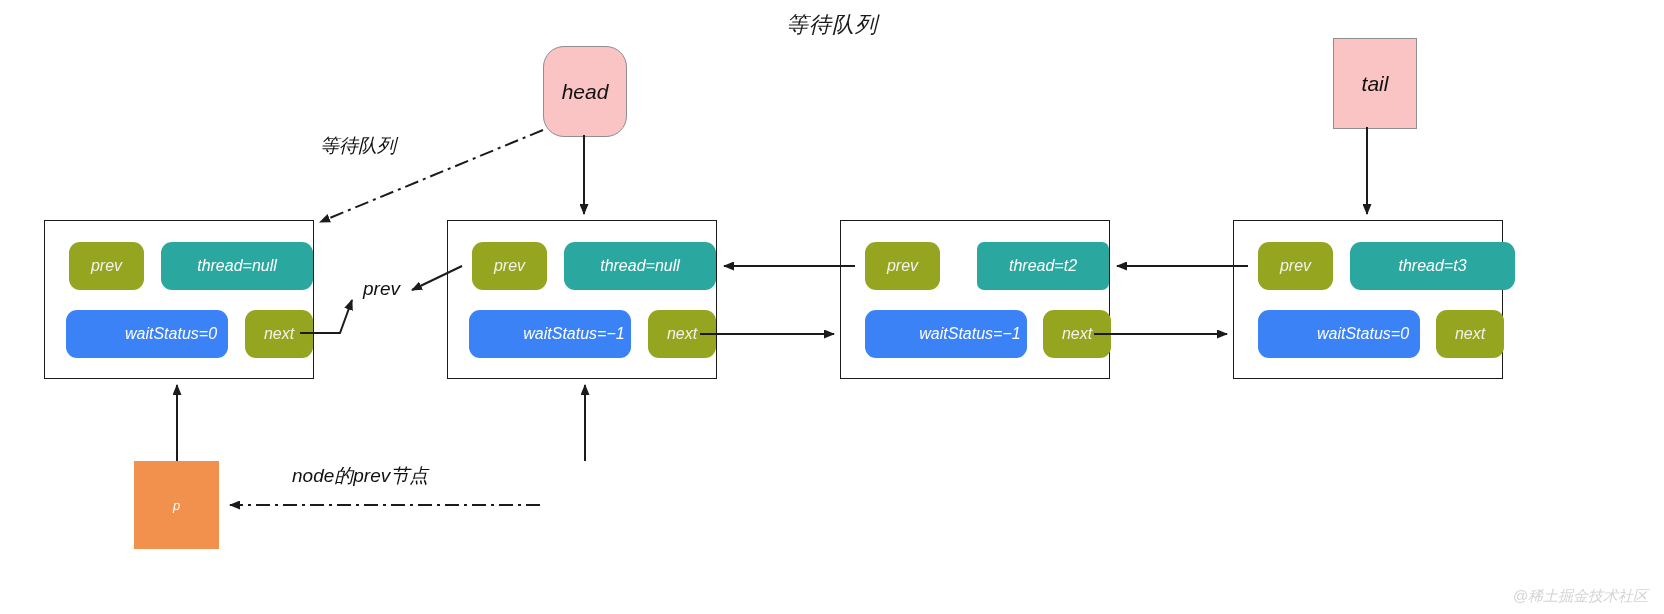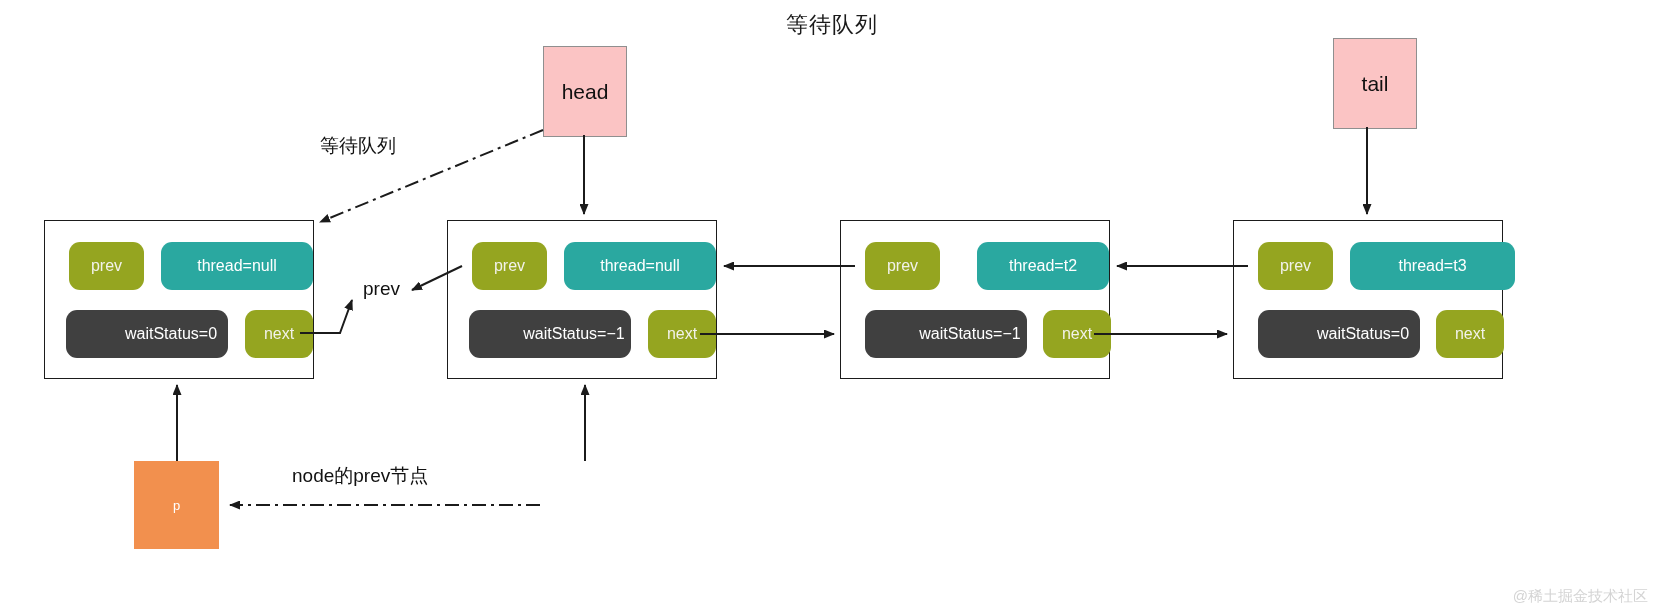--- a/index.html
+++ b/index.html
@@ -10,21 +10,21 @@
   body {
     font-family: "Liberation Sans", "DejaVu Sans", sans-serif;
   }
   #canvas {
     position: relative;
     width: 1664px;
     height: 614px;
     background: #ffffff;
     overflow: hidden;
   }
-  .abs { position: absolute; }
+  .abs { position: absolute; font-style: italic; }
 
   
   #title {
     left: 0; top: 10px; width: 1664px;
     text-align: center;
     font-size: 22px;
     color: #1a1a1a;
     font-weight: 500;
     letter-spacing: 1px;
   }
@@ -58,21 +58,21 @@
     font-size: 16px;
     white-space: nowrap;
     box-sizing: border-box;
     margin-left: 12px;
   }
   .pill-prev, .pill-next {
     background: #95a520;
     color: #f2f2ea;
   }
   .pill-thread { background: #2aa8a0; }
-  .pill-status { background: #404040; padding-left: 48px; }
+  .pill-status { background: #3b82f6; padding-left: 48px; }
 
   
   .orange-box {
     background: #f2904e;
     display: flex;
     align-items: center;
     justify-content: center;
     font-size: 13px;
     color: #ffffff;
   }
@@ -104,21 +104,21 @@
     pointer-events: none;
   }
 </style>
 </head>
 <body>
 
 <div id="canvas">
 
   <div class="abs" id="title">等待队列</div>
 
-  <div class="abs endpoint-box" style="left:543px; top:46px; width:82px; height:89px;">
+  <div class="abs endpoint-box" style="left:543px; top:46px; width:82px; height:89px;border-radius:21px;">
     <span>head</span>
   </div>
 
   <div class="abs endpoint-box" style="left:1325px; top:38px; width:82px; height:89px;margin-left:8px;">
     <span>tail</span>
   </div>
 
   <div class="abs node-frame" style="left:44px; top:220px; width:270px; height:159px;">
     <div class="pill pill-prev" style="left:12px;  top:21px; width:75px;  height:48px;">prev</div>
     <div class="pill pill-thread" style="left:104px; top:21px; width:152px; height:48px;">thread=null</div>
@@ -128,21 +128,21 @@
 
   <div class="abs node-frame" style="left:447px; top:220px; width:270px; height:159px;">
     <div class="pill pill-prev" style="left:12px;  top:21px; width:75px;  height:48px;">prev</div>
     <div class="pill pill-thread" style="left:104px; top:21px; width:152px; height:48px;">thread=null</div>
     <div class="pill pill-status" style="left:9px;   top:89px; width:162px; height:48px;">waitStatus=−1</div>
     <div class="pill pill-next" style="left:188px; top:89px; width:68px;  height:48px;">next</div>
   </div>
 
   <div class="abs node-frame" style="left:840px; top:220px; width:270px; height:159px;">
     <div class="pill pill-prev" style="left:12px;  top:21px; width:75px;  height:48px;">prev</div>
-    <div class="pill pill-thread" style="left:124px; top:21px; width:132px; height:48px;">thread=t2</div>
+    <div class="pill pill-thread" style="left:124px; top:21px; width:132px; height:48px;border-radius:7px;">thread=t2</div>
     <div class="pill pill-status" style="left:12px;  top:89px; width:162px; height:48px;">waitStatus=−1</div>
     <div class="pill pill-next" style="left:190px; top:89px; width:68px;  height:48px;">next</div>
   </div>
 
   <div class="abs node-frame" style="left:1233px; top:220px; width:270px; height:159px;">
     <div class="pill pill-prev" style="left:12px;  top:21px; width:75px;  height:48px;">prev</div>
     <div class="pill pill-thread" style="left:104px;  top:21px; width:165px; height:48px;">thread=t3</div>
     <div class="pill pill-status" style="left:12px;  top:89px; width:162px; height:48px;">waitStatus=0</div>
     <div class="pill pill-next" style="left:190px; top:89px; width:68px;  height:48px;">next</div>
   </div>

